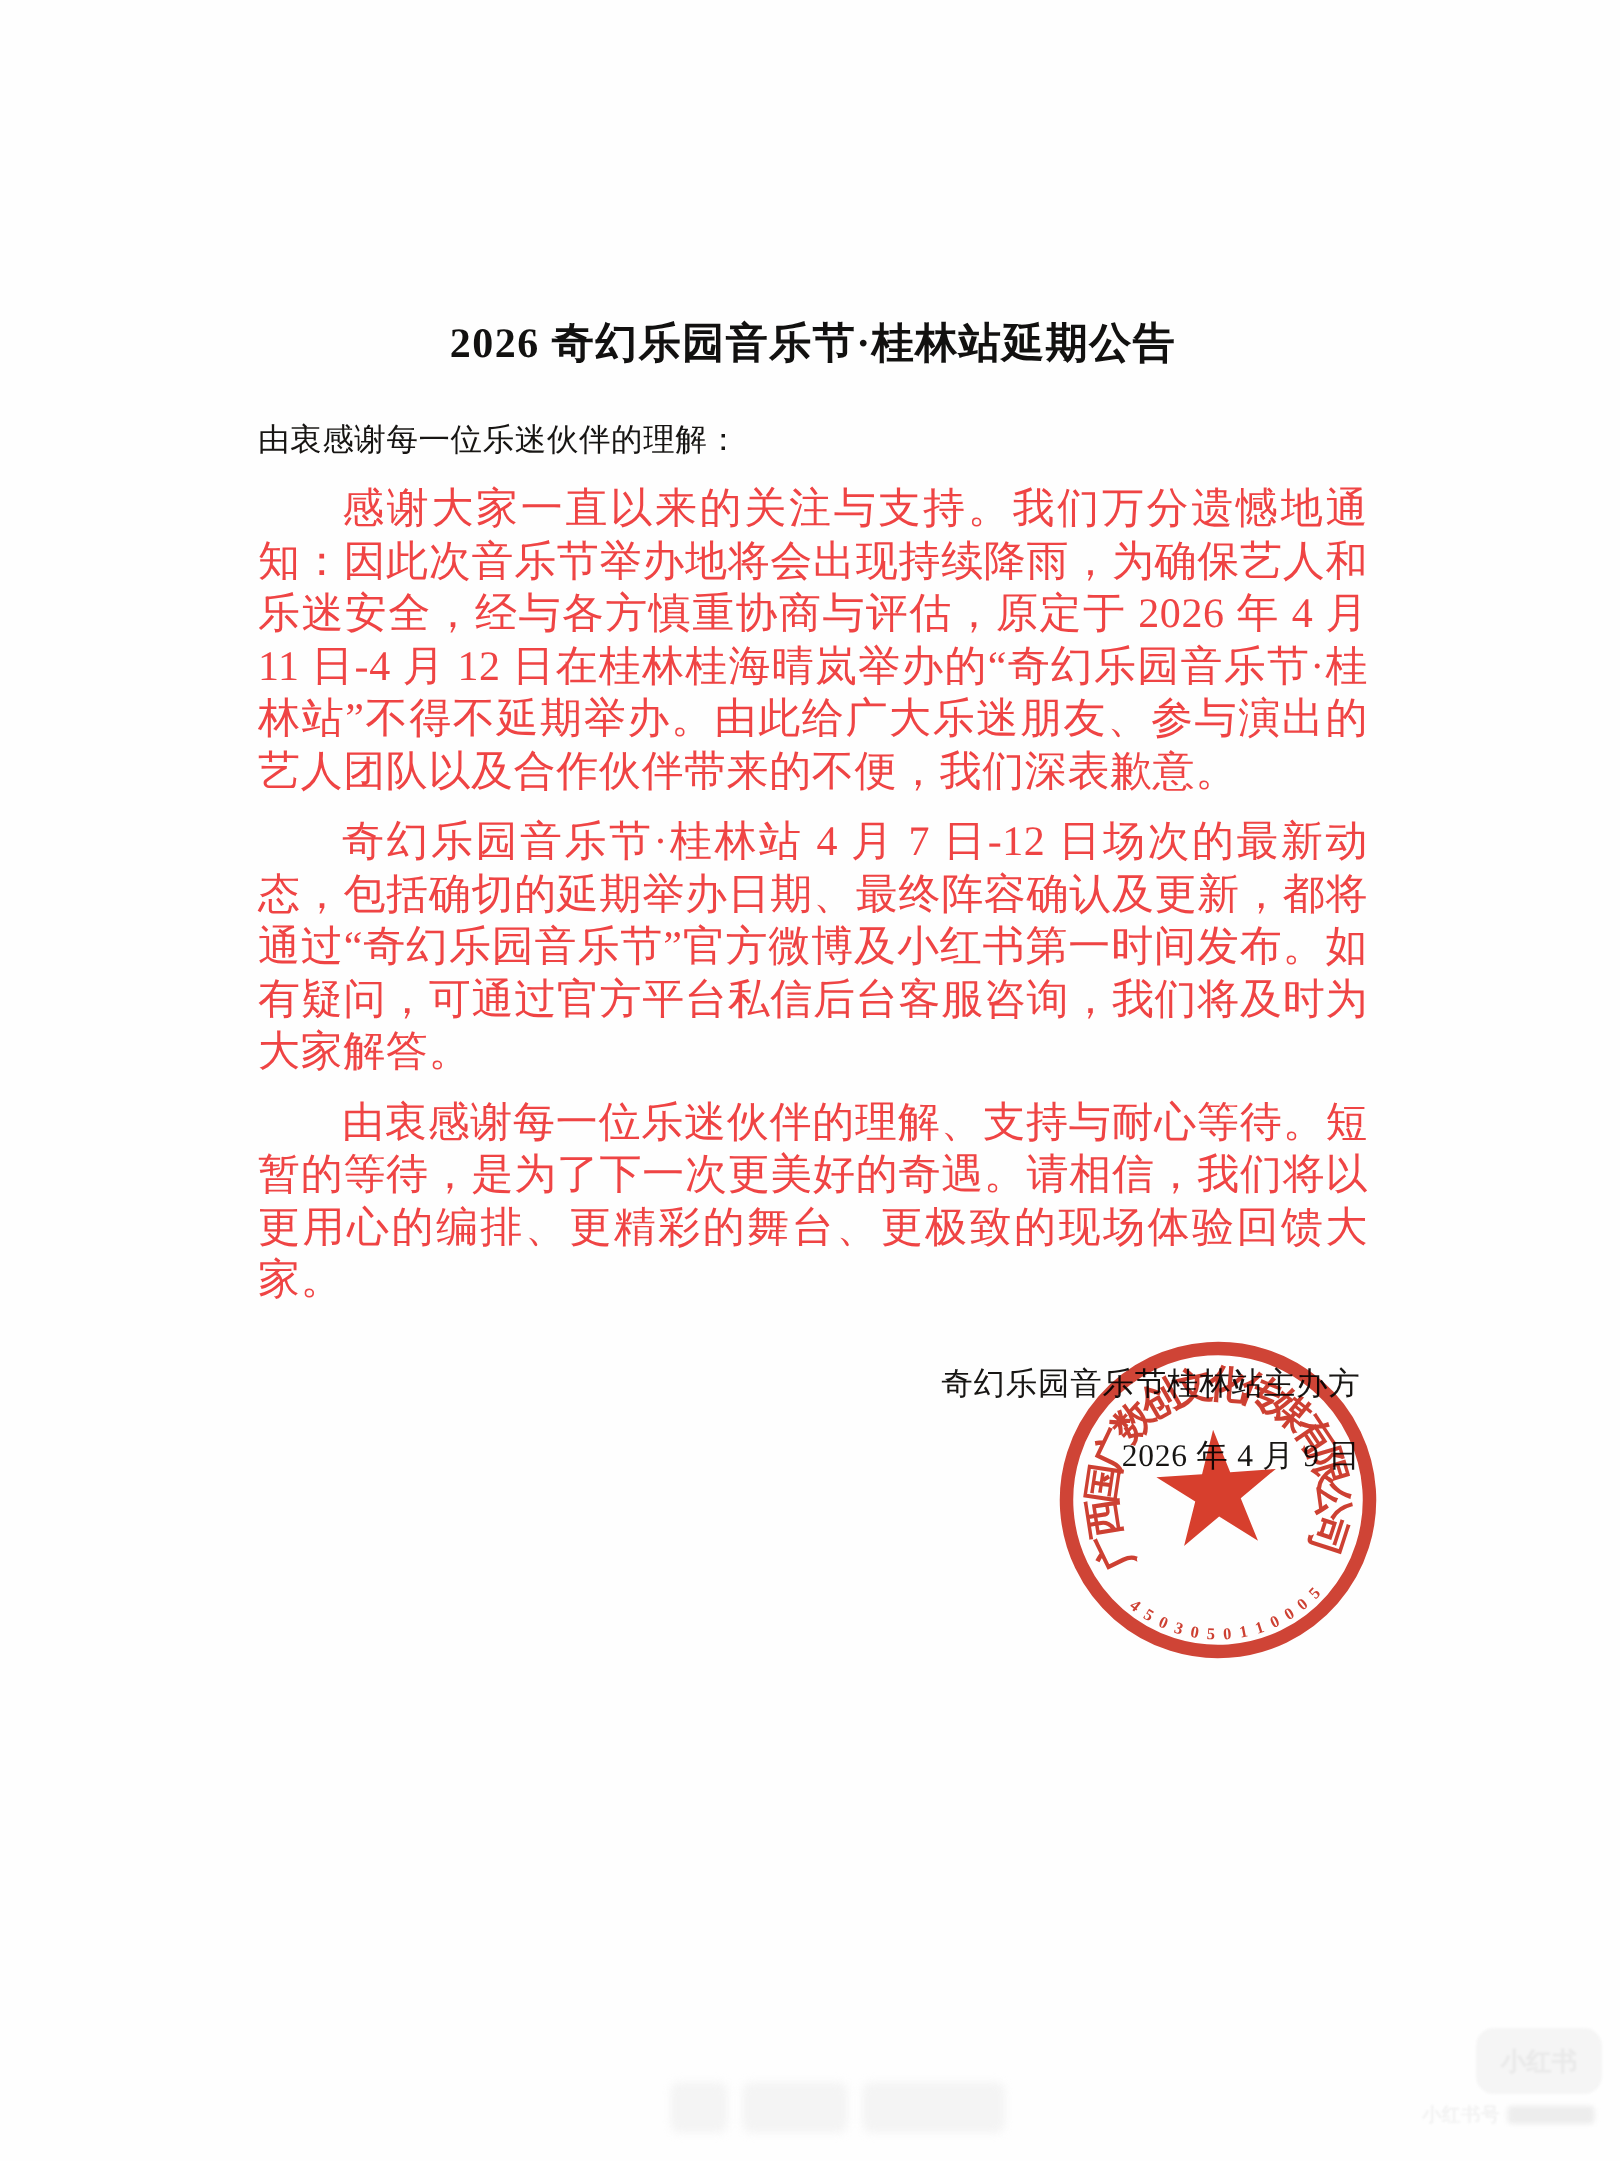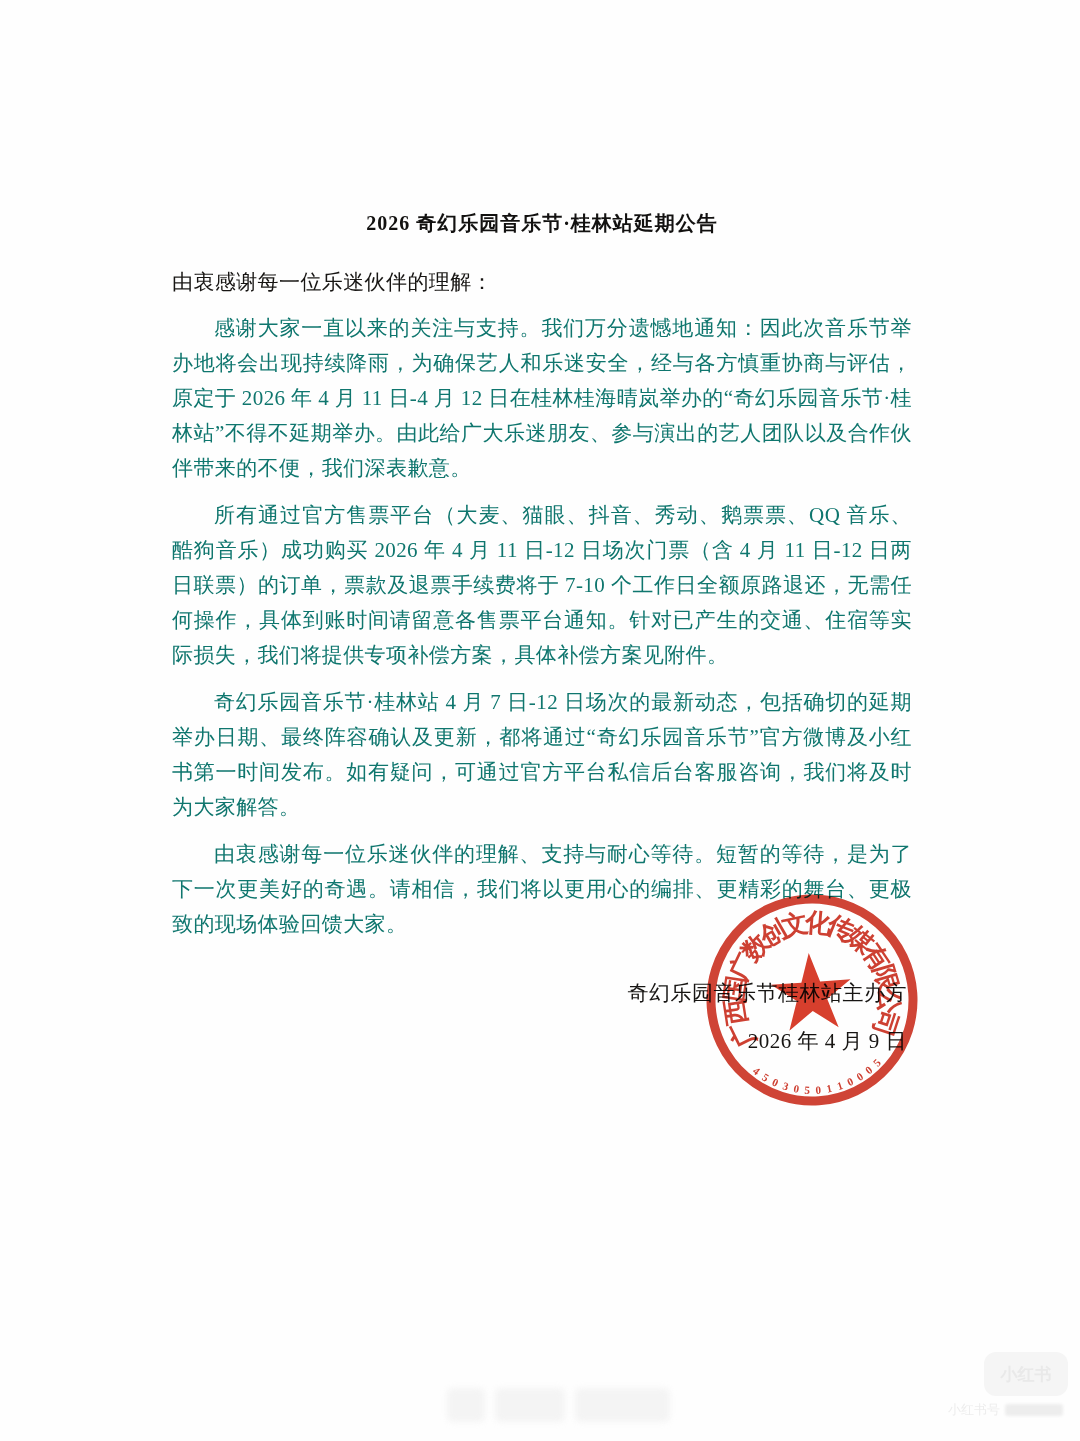--- a/index.html
+++ b/index.html
@@ -4,27 +4,27 @@
 <style>
   * { margin: 0; padding: 0; box-sizing: border-box; }
   html, body { background: #ffffff; }
   body { width: 1080px; height: 1441px; position: relative; overflow: hidden;
          font-family: "Liberation Serif", "DejaVu Serif", serif; }
 
   .page { position: absolute; inset: 0; background: #fefefe; }
 
   .doc { position: absolute; left: 172px; top: 210px; width: 740px; color: #171513; }
 
-  .title { font-size: 20px; font-weight: 700; text-align: center;
+  .title { font-size: 28px; font-weight: 700; text-align: center;
            letter-spacing: 1px; color: #121110; margin-bottom: 30px; }
 
   .greeting { font-size: 21px; line-height: 30px; margin-bottom: 14px; letter-spacing: .4px; }
 
-  .para { font-size: 21px; line-height: 35px; text-align: justify;
-          text-indent: 2em; letter-spacing: .4px; margin-bottom: 12px; color: #0f766e; }
+  .para { font-size: 28px; line-height: 35px; text-align: justify;
+          text-indent: 2em; letter-spacing: .4px; margin-bottom: 12px; color: #ef4444; }
 
   .sign-block { margin-top: 36px; text-align: right; padding-right: 5px; }
   .sign-line { font-size: 21px; line-height: 30px; letter-spacing: .5px; }
   .sign-date { margin-top: 18px; font-size: 21px; line-height: 30px; letter-spacing: .5px; }
 
   
   .stamp { position: absolute; left: 702px; top: 890px; width: 220px; height: 220px;
            transform: rotate(-4deg); mix-blend-mode: multiply; opacity: .93; }
   .stamp .ring { fill: none; stroke: #cd3526; stroke-width: 9; }
   .stamp .star { fill: #d5301d; }
@@ -55,21 +55,20 @@
 <body>
 
 <div class="page">
 
   <main class="doc">
     <h1 class="title">2026 奇幻乐园音乐节·桂林站延期公告</h1>
 
     <p class="greeting">由衷感谢每一位乐迷伙伴的理解：</p>
 
     <p class="para">感谢大家一直以来的关注与支持。我们万分遗憾地通知：因此次音乐节举办地将会出现持续降雨，为确保艺人和乐迷安全，经与各方慎重协商与评估，原定于 2026 年 4 月 11 日-4 月 12 日在桂林桂海晴岚举办的“奇幻乐园音乐节·桂林站”不得不延期举办。由此给广大乐迷朋友、参与演出的艺人团队以及合作伙伴带来的不便，我们深表歉意。</p>
-    <p class="para">所有通过官方售票平台（大麦、猫眼、抖音、秀动、鹅票票、QQ 音乐、酷狗音乐）成功购买 2026 年 4 月 11 日-12 日场次门票（含 4 月 11 日-12 日两日联票）的订单，票款及退票手续费将于 7-10 个工作日全额原路退还，无需任何操作，具体到账时间请留意各售票平台通知。针对已产生的交通、住宿等实际损失，我们将提供专项补偿方案，具体补偿方案见附件。</p>
     <p class="para">奇幻乐园音乐节·桂林站 4 月 7 日-12 日场次的最新动态，包括确切的延期举办日期、最终阵容确认及更新，都将通过“奇幻乐园音乐节”官方微博及小红书第一时间发布。如有疑问，可通过官方平台私信后台客服咨询，我们将及时为大家解答。</p>
     <p class="para">由衷感谢每一位乐迷伙伴的理解、支持与耐心等待。短暂的等待，是为了下一次更美好的奇遇。请相信，我们将以更用心的编排、更精彩的舞台、更极致的现场体验回馈大家。</p>
 
     <div class="sign-block">
       <p class="sign-line">奇幻乐园音乐节桂林站主办方</p>
       <p class="sign-date">2026 年 4 月 9 日</p>
     </div>
   </main>
 
   <svg class="stamp" viewBox="0 0 220 220" aria-hidden="true">

